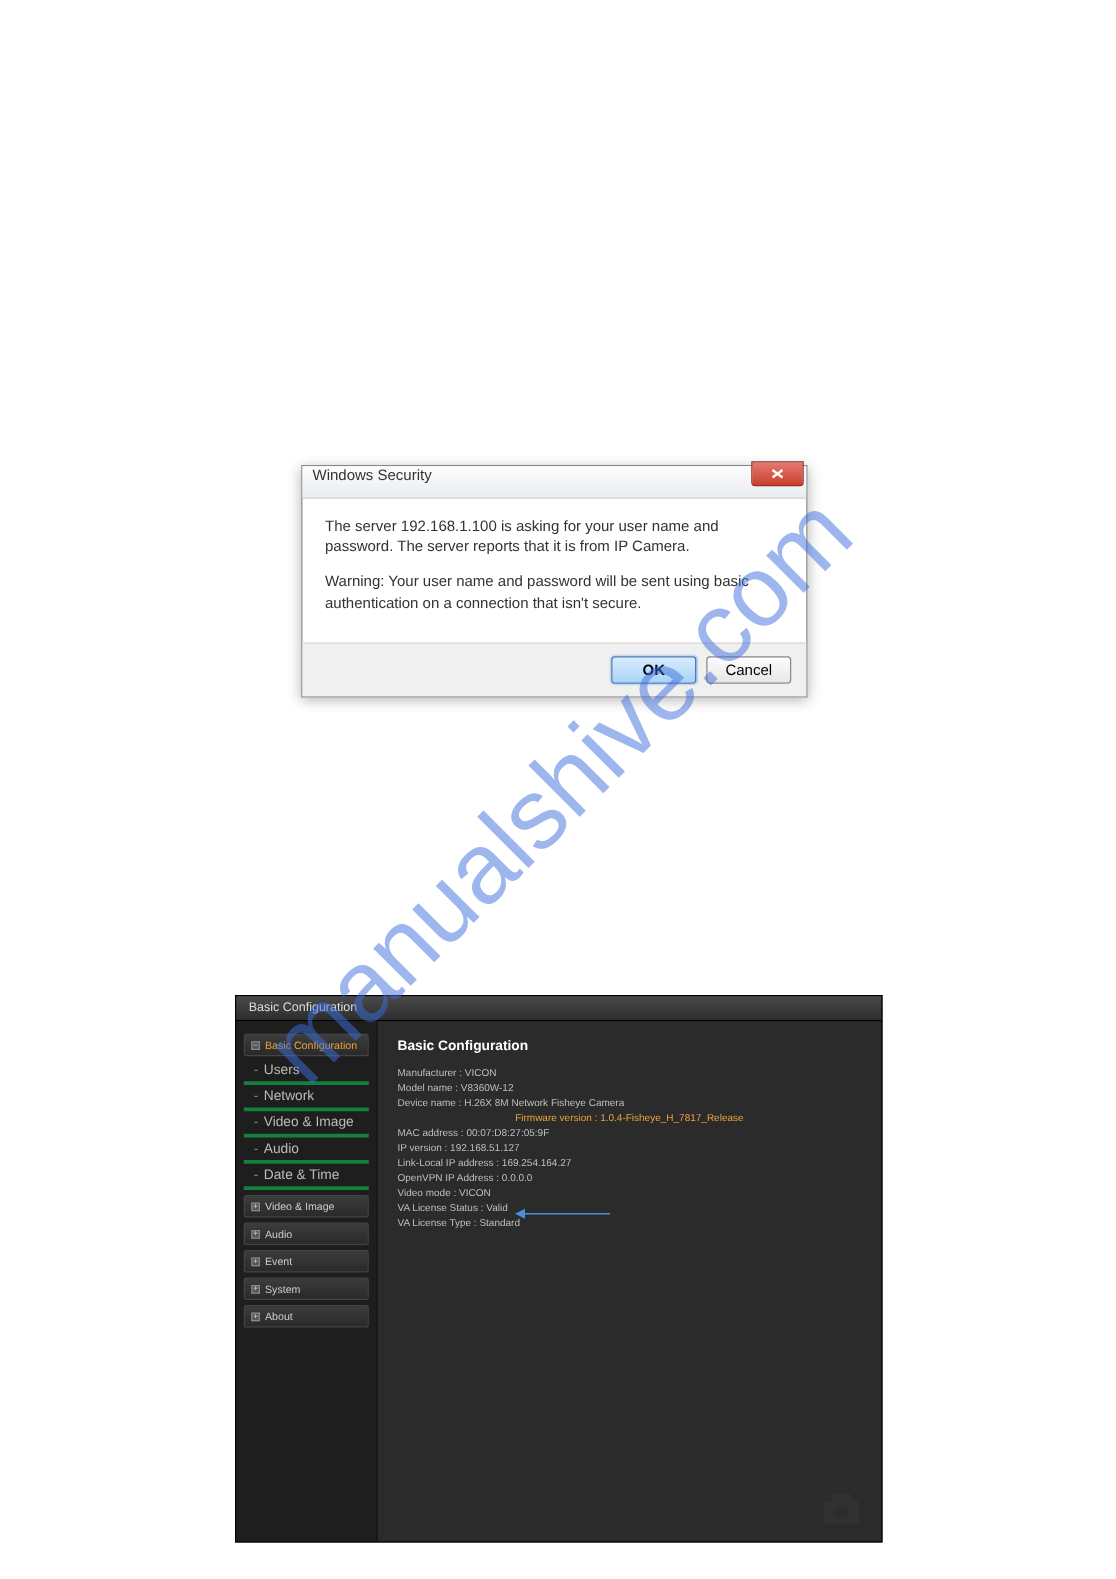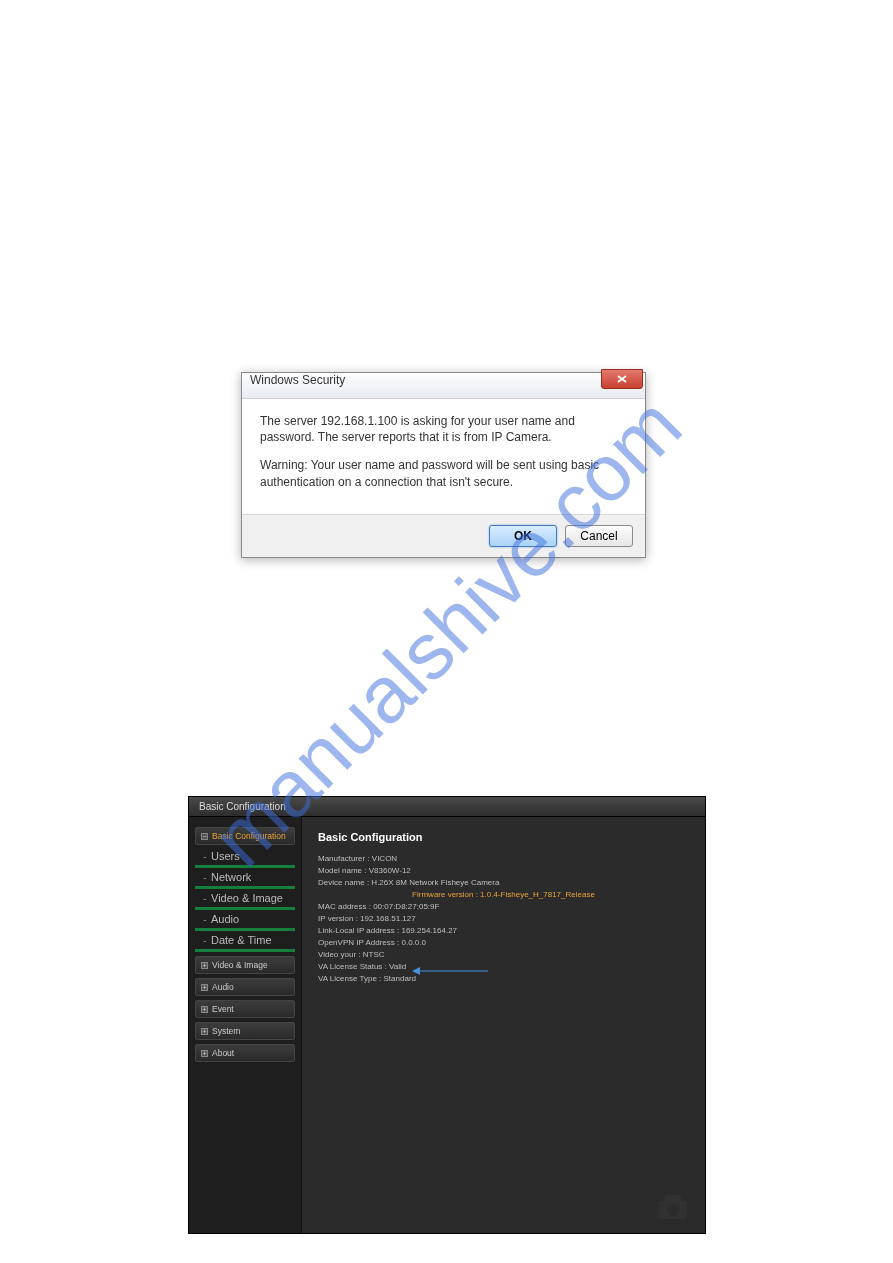--- a/index.html
+++ b/index.html
@@ -278,21 +278,21 @@
       <div class="main-title">Basic Configuration</div>
       <div id="info-lines">
           <div class="info-line">Manufacturer : VICON</div>
           <div class="info-line">Model name : V8360W-12</div>
           <div class="info-line">Device name : H.26X 8M Network Fisheye Camera</div>
           <div class="info-line highlight">Firmware version : 1.0.4-Fisheye_H_7817_Release</div>
           <div class="info-line">MAC address : 00:07:D8:27:05:9F</div>
           <div class="info-line">IP version : 192.168.51.127</div>
           <div class="info-line">Link-Local IP address : 169.254.164.27</div>
           <div class="info-line">OpenVPN IP Address : 0.0.0.0</div>
-          <div class="info-line">Video your : NTSC</div>
+          <div class="info-line">Video mode : VICON</div>
           <div class="info-line">VA License Status : Valid</div>
           <div class="info-line">VA License Type : Standard</div>
         </div>
       <svg class="arrow-annotation" viewBox="0 0 80 12">
         <line x1="78" y1="6" x2="6" y2="6" stroke="#4a8fd8" stroke-width="1.2"></line>
         <polygon points="2,6 10,2 10,10" fill="#4a8fd8"></polygon>
       </svg>
       <svg class="corner-logo" viewBox="0 0 40 34">
         <rect x="6" y="12" width="28" height="18" rx="2" fill="#555"></rect>
         <circle cx="20" cy="21" r="6" fill="#333"></circle>

